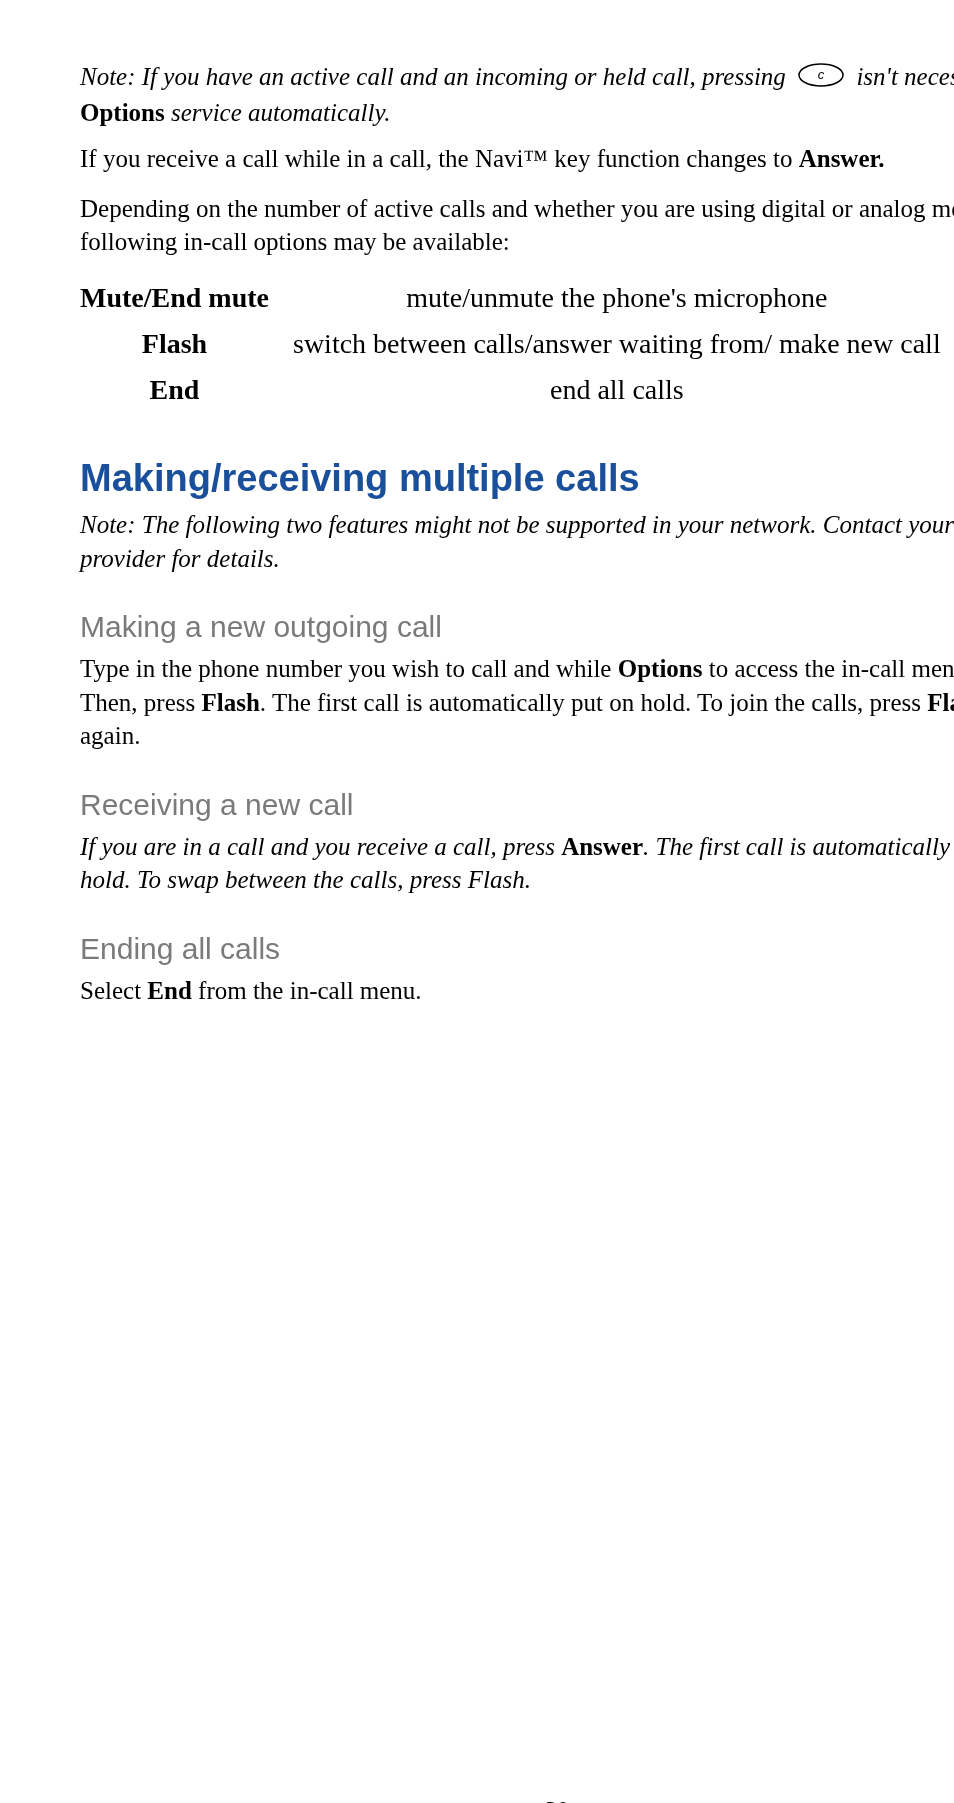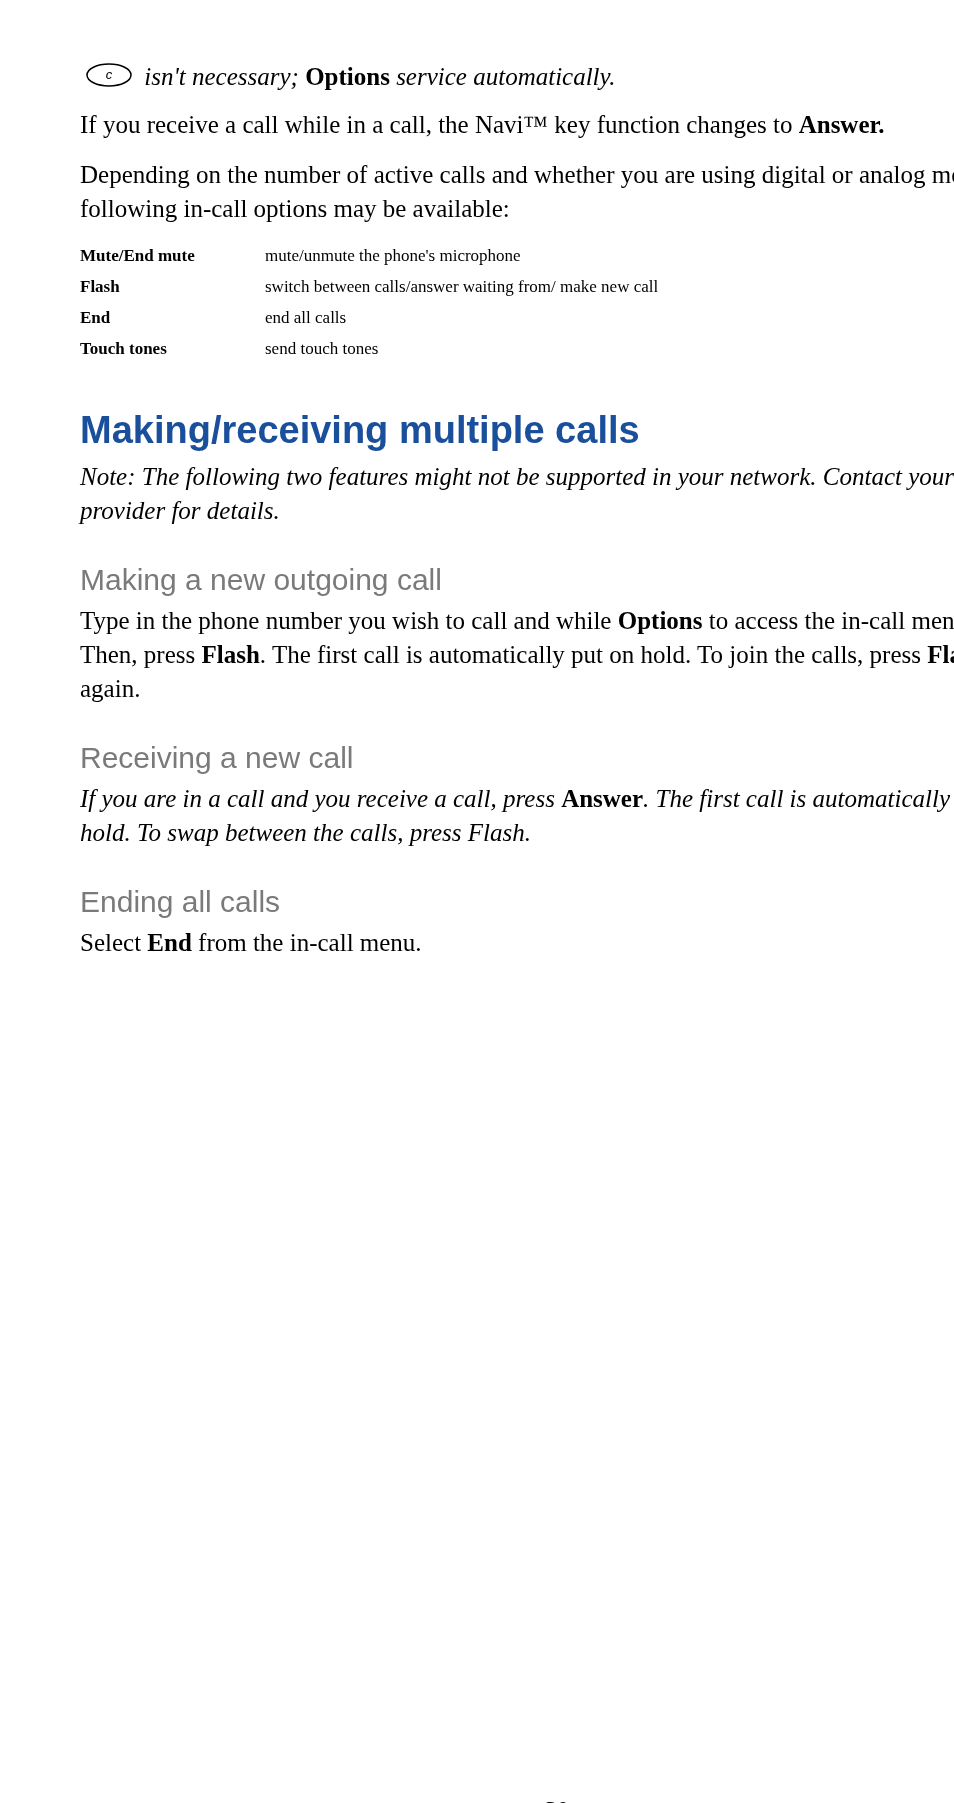--- a/index.html
+++ b/index.html
@@ -24,22 +24,23 @@
   .para { margin-bottom: 16px; }
   .para .bold { font-weight: bold; text-align: right; }
   table.options {
     border-collapse: collapse;
     margin-top: 6px;
     margin-bottom: 40px;
   }
   table.options td {
     vertical-align: top;
     padding: 4px 0;
-    font-size: 17px;
+    font-size: 28px;
     line-height: 1.35;
+    text-align: center;
   }
   table.options td.lbl {
     font-weight: bold;
     white-space: nowrap;
     padding-right: 24px;
     width: 185px;
   }
   h1.section {
     color: #1a4f9c;
     font-weight: bold;
@@ -67,20 +68,21 @@
     text-align: center;
     font-size: 24px;
   }
   .wrap { position: relative; width: 954px; height: 1803px; }
 </style>
 </head>
 <body>
 <div class="wrap">
 
 <p class="note">
+  <span>Note:  If you have an active call and an incoming or held call, pressing </span>
   <span class="key-icon">
     <svg width="46" height="24" viewBox="0 0 46 24">
       <ellipse cx="23" cy="12" rx="22" ry="11" fill="none" stroke="#000" stroke-width="1.5"></ellipse>
       <text x="23" y="16" font-size="13" font-family="Arial" text-anchor="middle" fill="#000">c</text>
     </svg>
   </span>
   <span> isn't necessary; </span><span class="bold">Options</span><span> service automatically.</span>
 </p>
 
 <p class="para">
@@ -96,24 +98,20 @@
     <td>mute/unmute the phone's microphone</td>
   </tr>
   <tr>
     <td class="lbl">Flash</td>
     <td>switch between calls/answer waiting from/ make new call</td>
   </tr>
   <tr>
     <td class="lbl">End</td>
     <td>end all calls</td>
   </tr>
-  <tr>
-    <td class="lbl">Touch tones</td>
-    <td>send touch tones</td>
-  </tr>
 </tbody>
     </table>
 
 <h1 class="section">Making/receiving multiple calls</h1>
 <p class="note">Note:  The following two features might not be supported in your network. Contact your service provider for details.</p>
 
 <h2 class="sub">Making a new outgoing call</h2>
 <p class="body-text">
   <span>Type in the phone number you wish to call and while </span><span class="bold">Options</span><span> to access the in-call menu. Then, press </span><span class="bold">Flash</span><span>. The first call is automatically put on hold. To join the calls, press </span><span class="bold">Flash</span><span> again.</span>
 </p>

